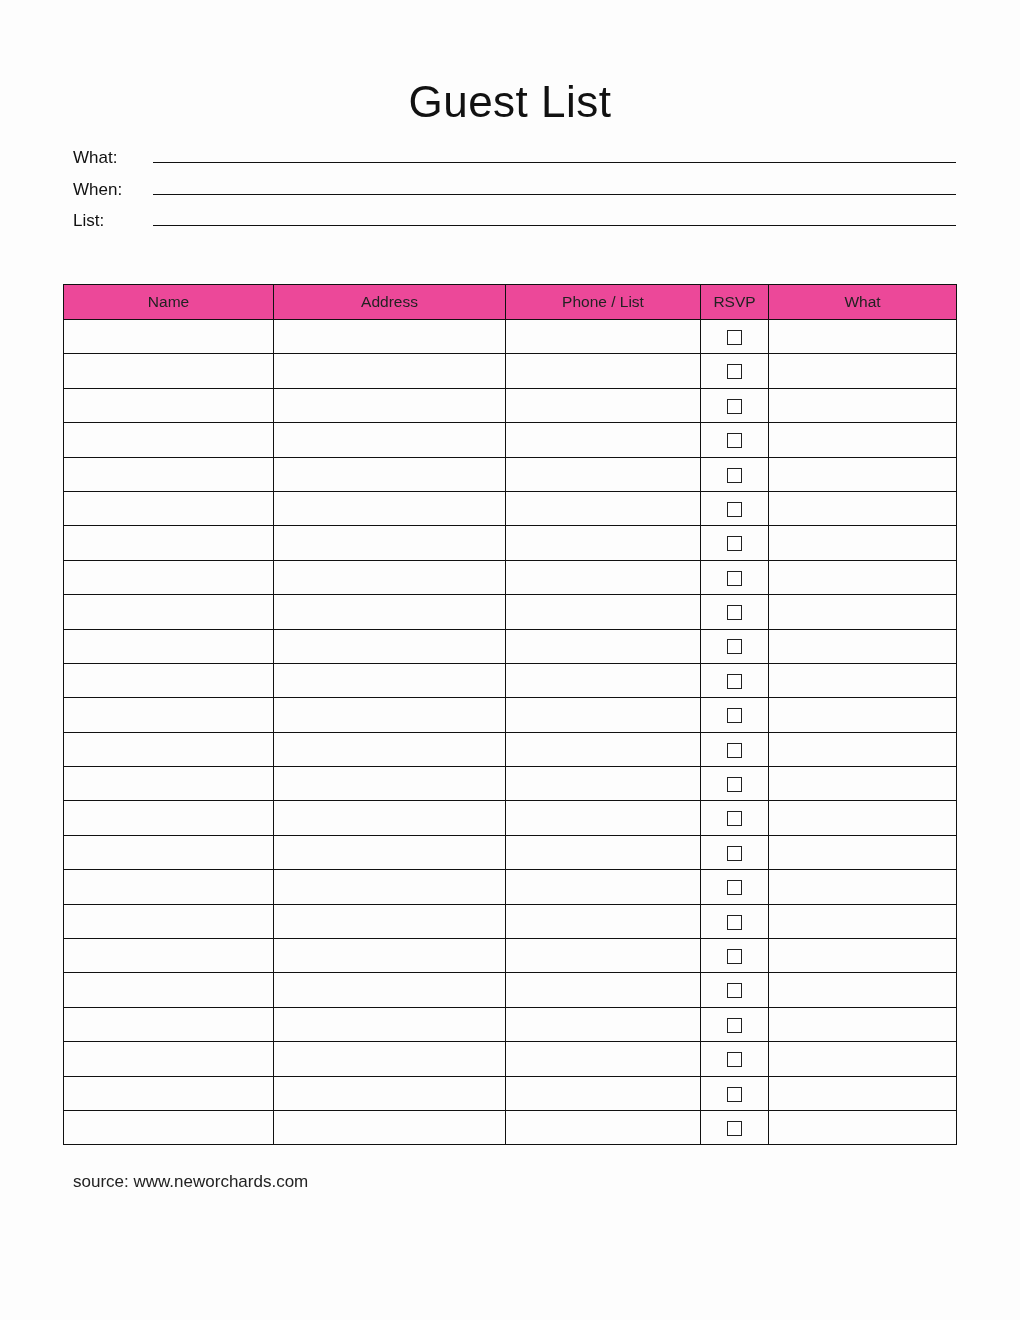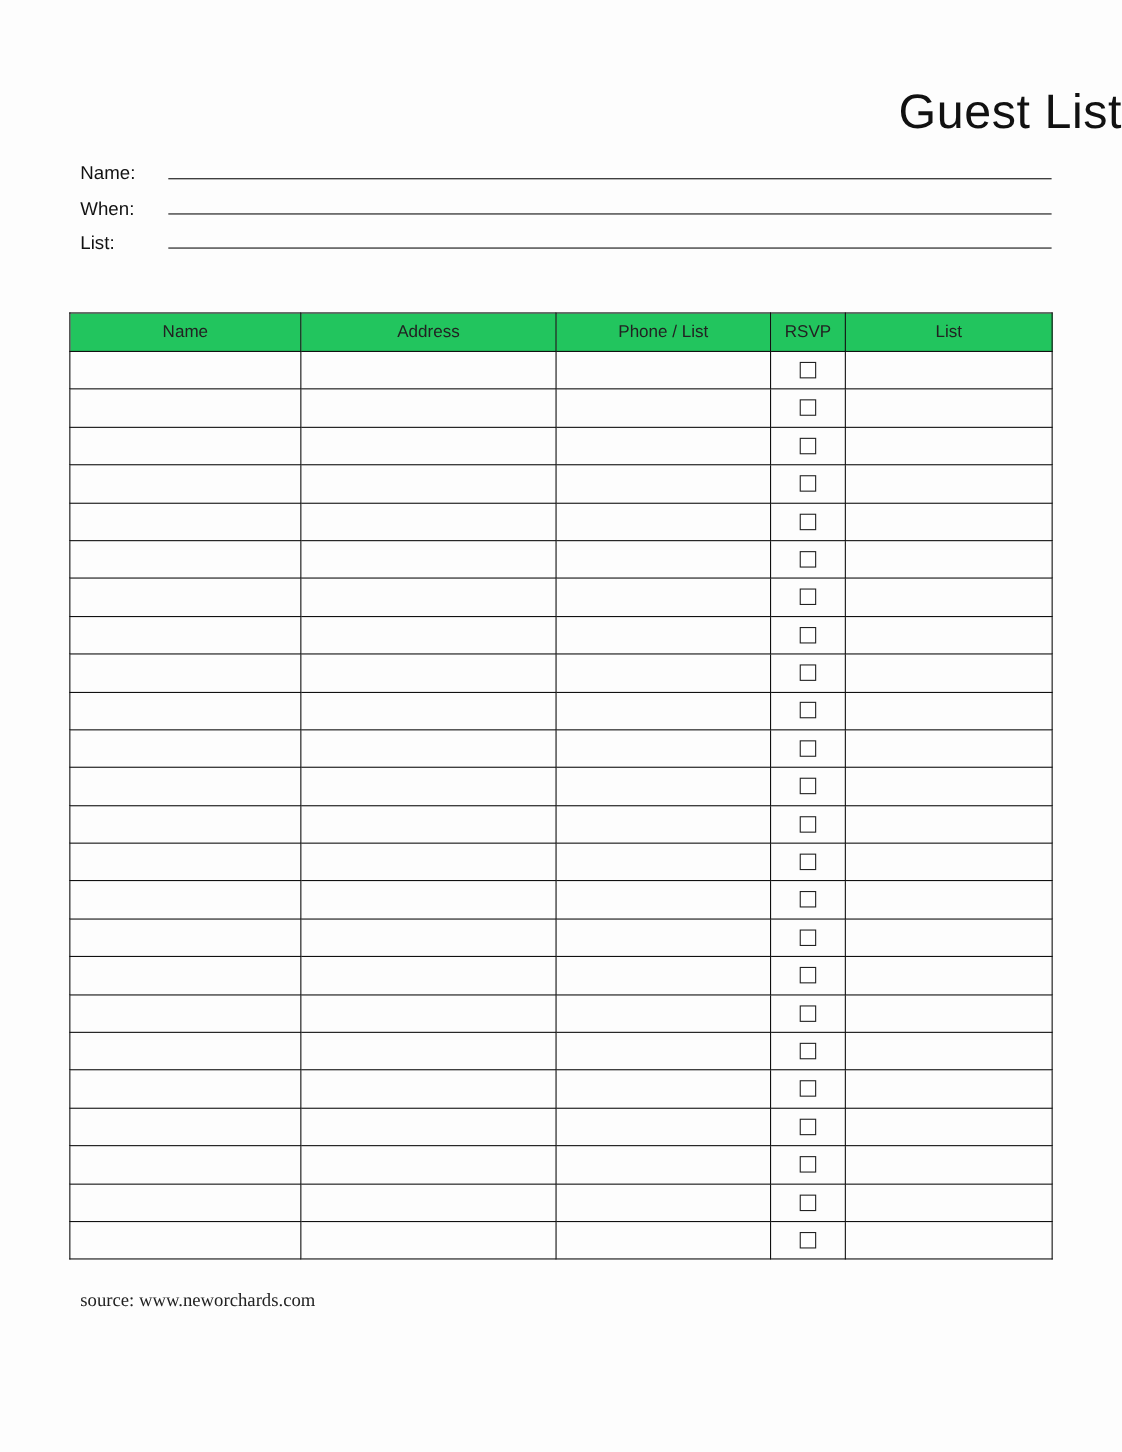--- a/index.html
+++ b/index.html
@@ -6,60 +6,60 @@
     body {
       width: 1020px; height: 1320px;
       background: #fdfdfd;
       font-family: "Liberation Sans", "DejaVu Sans", sans-serif;
       color: #111;
       position: relative;
       overflow: hidden;
     }
     .title {
       position: absolute; left: 0; width: 1020px; top: 76px;
-      text-align: right; font-size: 44px; line-height: 52px;
+      text-align: center; font-size: 44px; line-height: 52px;
       color: #111; letter-spacing: 0.5px;
     }
     .field { position: absolute; left: 73px; width: 883px; height: 28px; }
     .field .lbl {
       position: absolute; left: 0; top: 0; font-size: 17px; line-height: 20px; color: #111;
     }
     .field .line {
       position: absolute; left: 80px; right: 0; top: 14px; height: 0;
       border-bottom: 1.3px solid #111;
     }
     .tbl {
       position: absolute; left: 63px; top: 284px; width: 893px;
       border-collapse: collapse; table-layout: fixed;
     }
     .tbl th, .tbl td {
       border: 1.4px solid #111; padding: 0; margin: 0;
     }
     .tbl th {
-      background: #22c55e; height: 34px; font-weight: normal;
+      background: #ec4899; height: 34px; font-weight: normal;
       font-size: 15.5px; color: #222; text-align: center;
     }
     .tbl td { height: 33.4px; }
     .tbl td.rsvp { text-align: center; }
     .cb {
       display: inline-block; width: 15px; height: 15px;
       border: 1.6px solid #222; background: #fff; vertical-align: middle;
       box-sizing: border-box;
     }
     .source {
-      position: absolute; left: 73px; top: 1172px; font-size: 17px; line-height: 20px; color: #222; font-family: Liberation Serif, serif;
+      position: absolute; left: 73px; top: 1172px; font-size: 17px; line-height: 20px; color: #222;
     }
   </style>
 </head>
 <body>
 
 <div class="title">Guest List</div>
 
 <div class="field" style="top:148px">
-  <span class="lbl">Name:</span>
+  <span class="lbl">What:</span>
   <div class="line"></div>
 </div>
 <div class="field" style="top:180px">
   <span class="lbl">When:</span>
   <div class="line"></div>
 </div>
 <div class="field" style="top:211px">
   <span class="lbl">List:</span>
   <div class="line"></div>
 </div>
@@ -71,21 +71,21 @@
     <col style="width:195px">
     <col style="width:68px">
     <col style="width:188px">
   </colgroup>
   <thead>
     <tr>
       <th>Name</th>
       <th>Address</th>
       <th>Phone / List</th>
       <th>RSVP</th>
-      <th>List</th>
+      <th>What</th>
     </tr>
   </thead>
   <tbody id="tbody">
       <tr>
         <td></td>
         <td></td>
         <td></td>
         <td class="rsvp"><span class="cb"></span></td>
         <td></td>
       </tr>

